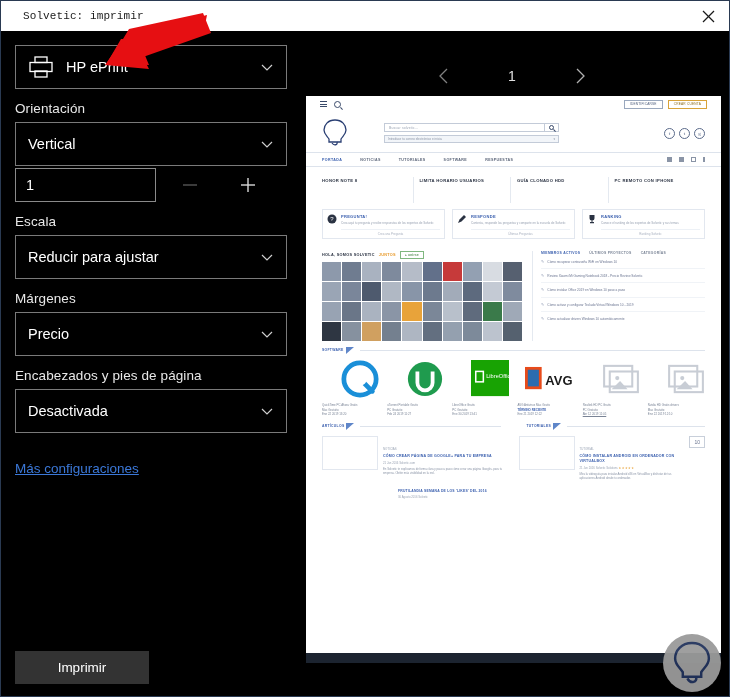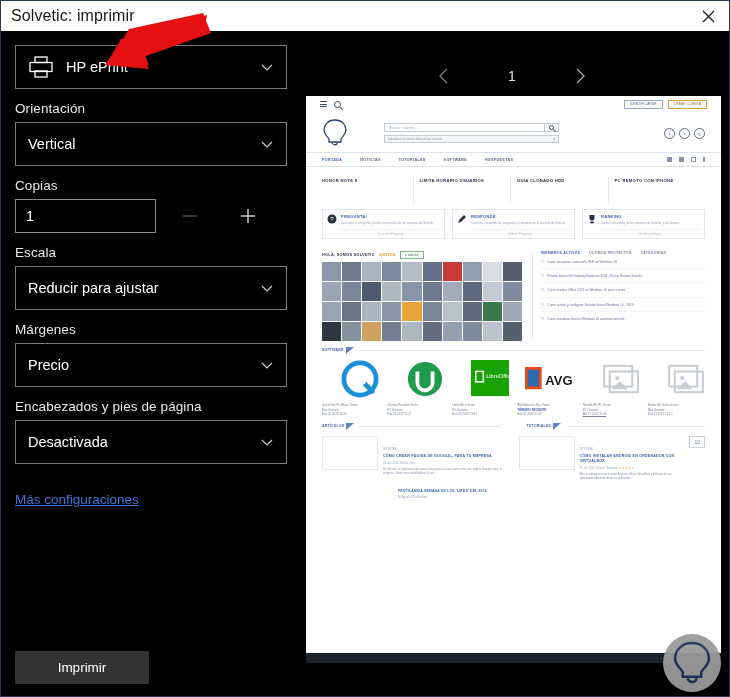--- a/index.html
+++ b/index.html
@@ -18,24 +18,25 @@
   }
 
   
   .titlebar {
     position: absolute; left: 0; top: 0;
     width: 730px; height: 30px;
     background: #ffffff;
     display: flex; align-items: center;
   }
   .titlebar-text {
-    margin-left: 10px;
-    font-size: 16px;
+    margin-left: 22px;
+    font-size: 11px;
     color: #1a1a1a;
     letter-spacing: .1px;
+    font-family: Liberation Mono, monospace;
   }
   .close-btn {
     position: absolute; right: 0; top: 0;
     width: 46px; height: 30px;
     display: flex; align-items: center; justify-content: center;
     cursor: default;
   }
   .close-btn svg { display:block; }
 
   
@@ -298,21 +299,20 @@
       <div class="field-label">Orientación</div>
       <div class="combo">
         <span class="combo-value">Vertical</span>
         <svg class="chev" viewBox="0 0 14 14">
           <polyline points="2,5 7,10 12,5" fill="none" stroke="#cfcfcf" stroke-width="1.2"></polyline>
         </svg>
       </div>
     </div>
 
     <div class="field">
-      <div class="field-label">Copias</div>
       <div class="copies-row">
         <input class="copies-input" type="text" value="1" style="">
         <div class="step-btn minus">
           <svg class="step-glyph" width="20" height="20" viewBox="0 0 20 20">
             <line x1="3" y1="10" x2="17" y2="10" stroke="#555555" stroke-width="1.4"></line>
           </svg>
         </div>
         <div class="step-btn plus">
           <svg class="step-glyph" width="20" height="20" viewBox="0 0 20 20">
             <line x1="3" y1="10" x2="17" y2="10" stroke="#d8d8d8" stroke-width="1.4"></line>

